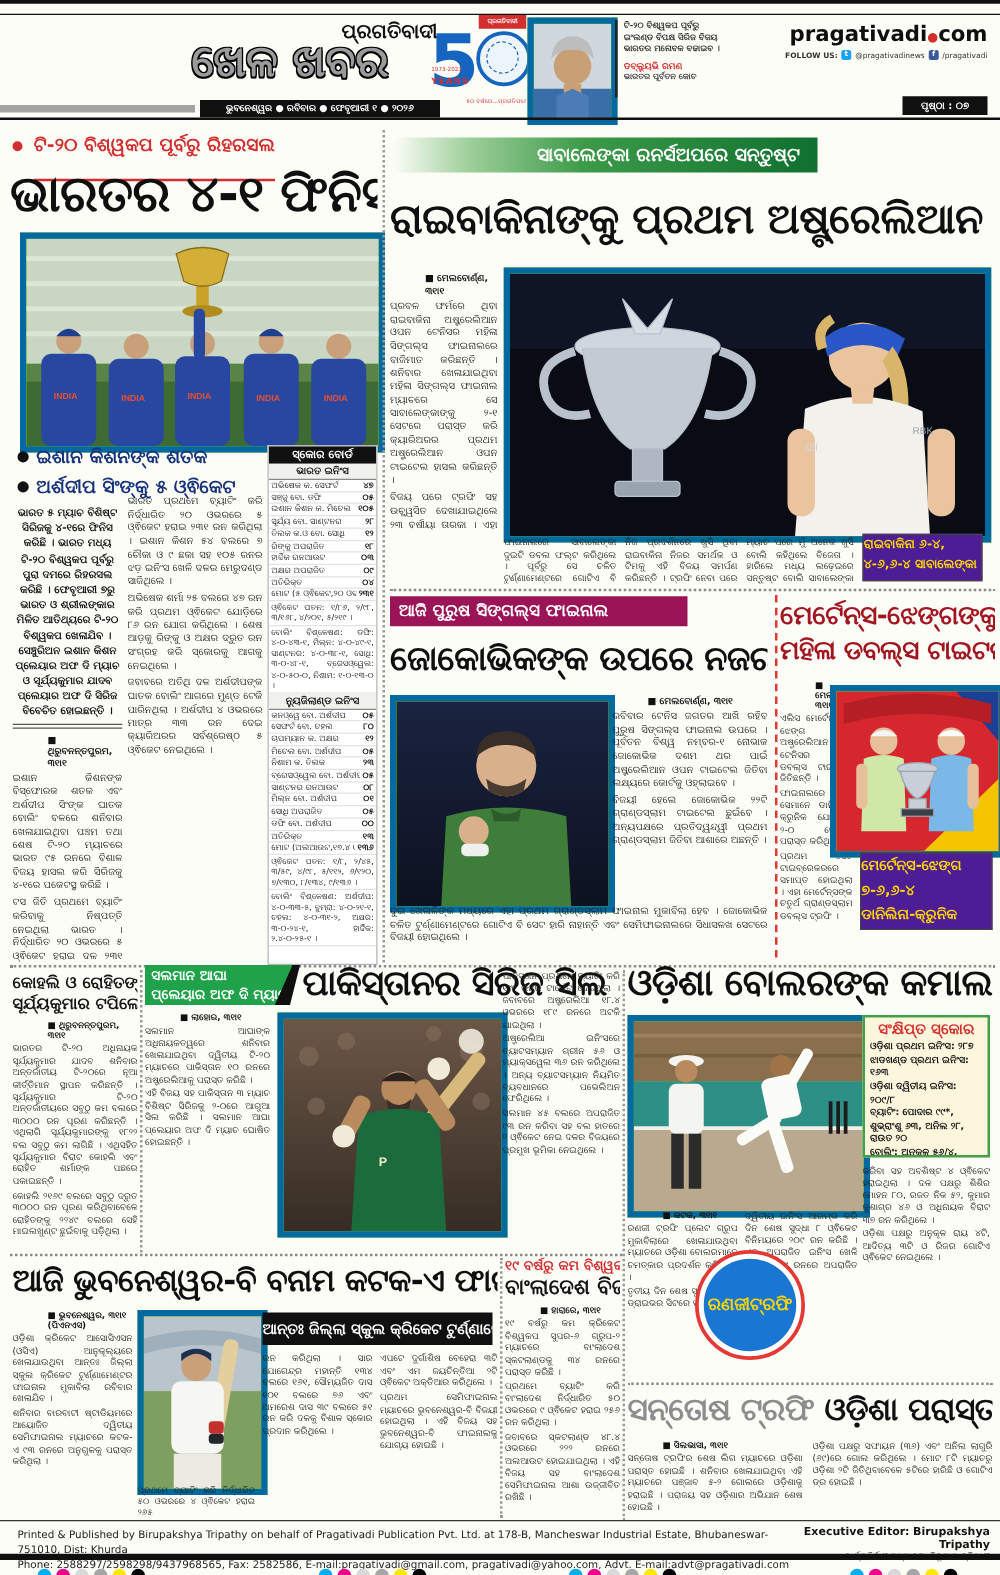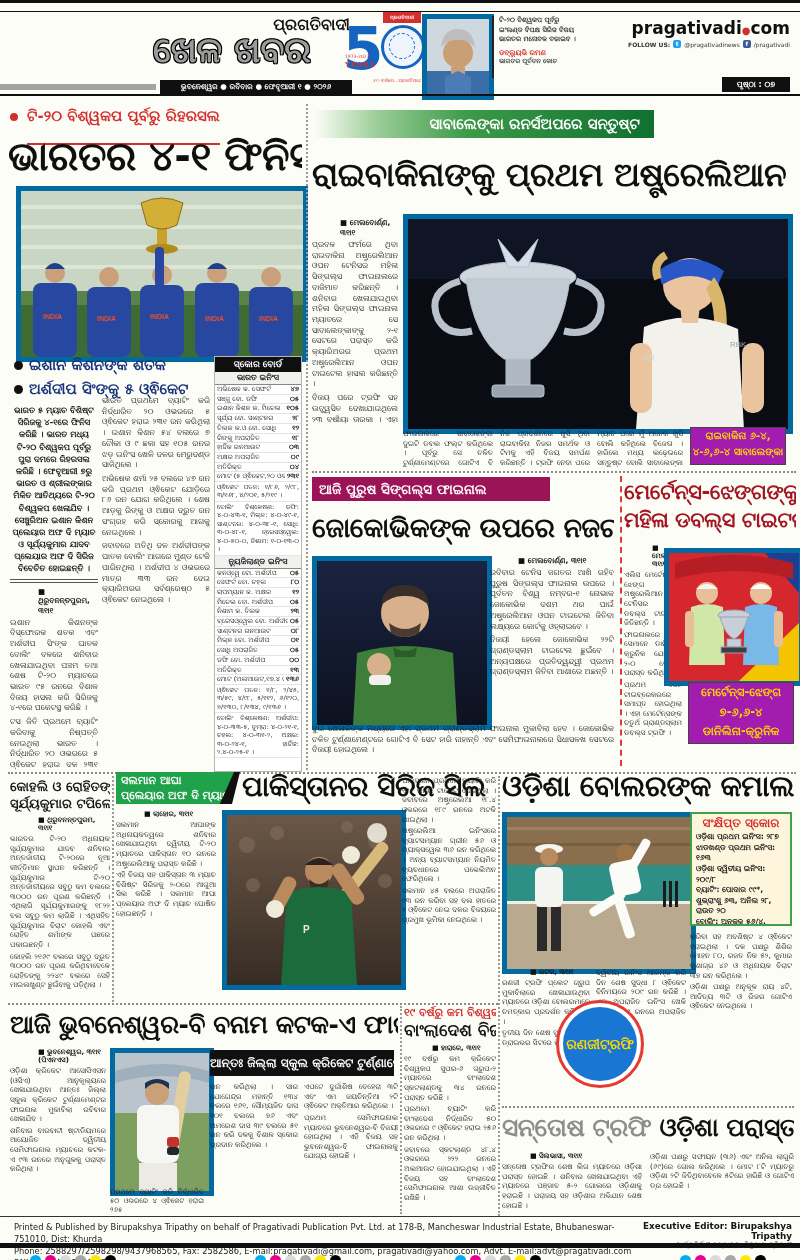--- a/index.html
+++ b/index.html
@@ -19,21 +19,21 @@
   .zig{width:0;border-left:2px dashed #e03a35;}
   .photo{border:5px solid #0369a1;overflow:hidden;background:#84cc16;}
   .photo svg{display:block;}
   .sb{border:1px solid #b5b5b5;background:#fff;overflow:hidden;}
   .sb-h{background:#101010;color:#fff;font-size:9px;font-weight:bold;text-align:center;padding:2px 0;}
   .sb-s{font-size:8px;font-weight:bold;text-align:center;border-bottom:1px solid #888;padding:1px 0;background:#f1f1ee;}
   .sb-r{display:flex;justify-content:space-between;font-size:6.7px;line-height:1.3;border-bottom:1px solid #e4e4e0;padding:0 2px;}
   .sb-r .n{overflow:hidden;white-space:nowrap;}
   .sb-r .r{font-weight:bold;margin-left:2px;}
   .sb-notes{font-size:6.5px;line-height:1.3;padding:1px 2px;border-bottom:1px solid #e4e4e0;text-align:justify;}
-  .blackbox{background:#a21caf;color:#ffd600;font-weight:bold;text-align:center;}
+  .blackbox{background:#4c1d95;color:#ffd600;font-weight:bold;text-align:left;}
   .kick-red{color:#d32f2f;font-weight:bold;}
   .bullet-row{display:flex;align-items:center;gap:6px;font-weight:bold;color:#17337c;font-size:15px;margin-bottom:6px;}
   .bullet-dot{width:9px;height:9px;border-radius:50%;background:#101010;flex:0 0 auto;}
   .banner-green2{background:linear-gradient(90deg,#fdfdf8 0%,#9ecf9b 18%,#3c9a48 45%,#0f7030 100%);color:#fff;font-weight:bold;}
   .caption{font-size:7px;line-height:1.3;text-align:justify;color:#222;}
   .dot{display:inline-block;width:11px;height:11px;border-radius:50%;margin-right:4px;vertical-align:middle;}
 </style>
 </head>
 <body>
 

